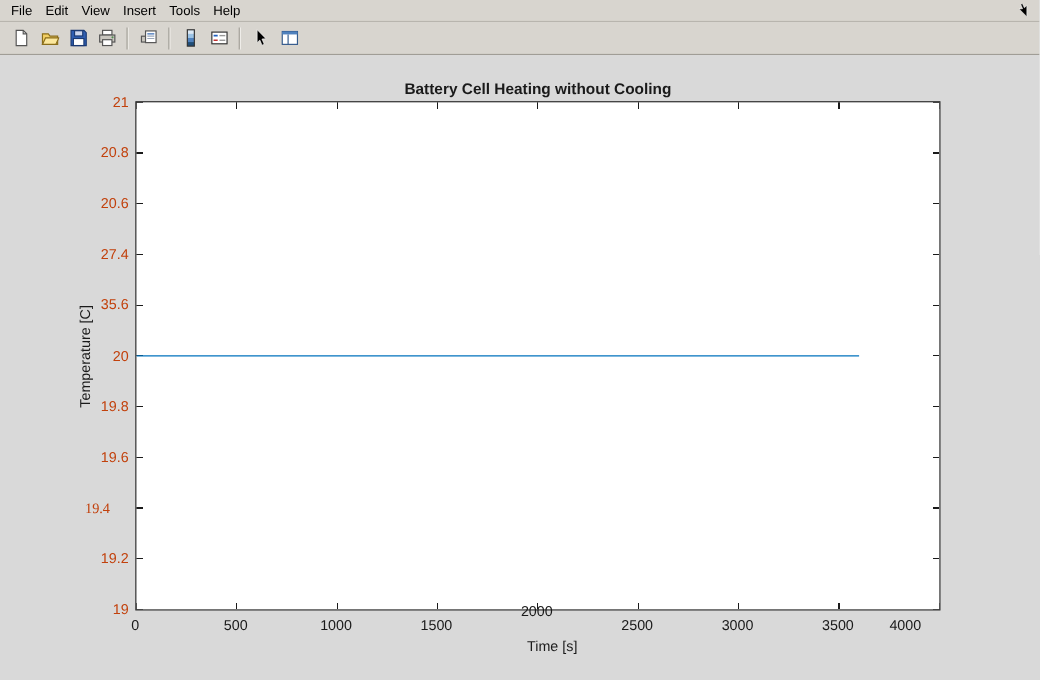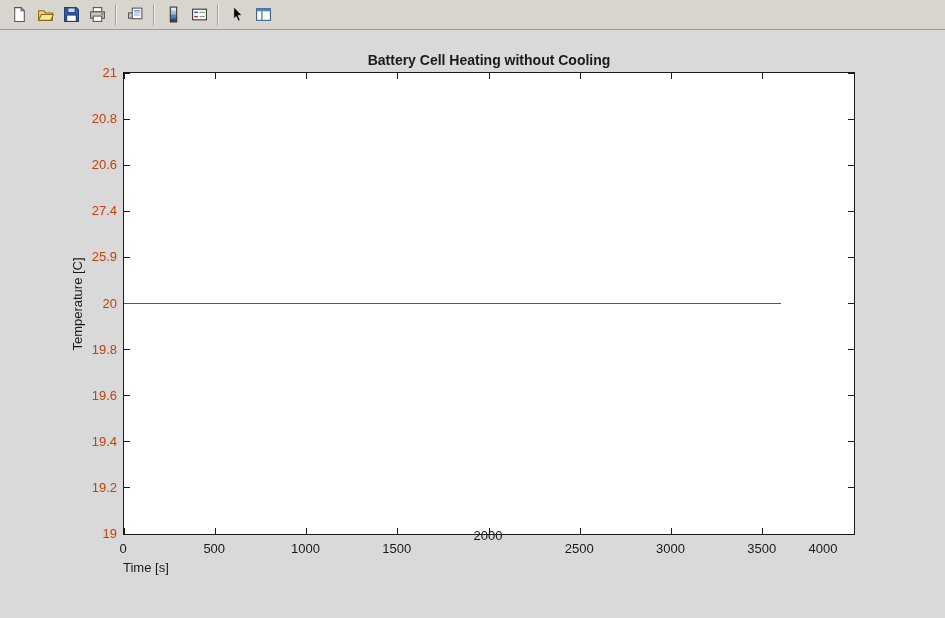--- a/index.html
+++ b/index.html
@@ -26,30 +26,43 @@
   .canvas { position:relative; width:945px; height:568px; background:#d9d9d9; }
   .plot-title { position:absolute; left:123px; top:22px; width:732px;
     text-align:center; font-size:14px; font-weight:bold; color:#1a1a1a; }
   .plot-area { position:absolute; left:123px; top:42px; width:732px; height:463px;
     background:#ffffff; border:1px solid #1a1a1a; }
   .plot-area svg { position:absolute; left:0; top:0; }
   .xtick-label { position:absolute; width:60px; text-align:center;
     font-size:13px; color:#1a1a1a; }
   .ytick-label { position:absolute; width:60px; text-align:right;
     font-size:13px; color:#c2410c; }
-  .xlabel { position:absolute; left:123px; top:530px; width:732px;
-    font-size:13px; color:#1a1a1a; }
+  .xlabel { position:absolute; left:136px; top:530px; width:732px;
+    text-align:center; font-size:13px; color:#1a1a1a; }
   .ylabel { position:absolute; left:77px; top:274px; font-size:13px; color:#1a1a1a;
     transform:translate(-50%,-50%) rotate(-90deg); white-space:nowrap; }
 </style>
 </head>
 <body>
 
 <div class="window">
 
+  <div class="menubar">
+    <span class="menu-item">File</span>
+    <span class="menu-item">Edit</span>
+    <span class="menu-item">View</span>
+    <span class="menu-item">Insert</span>
+    <span class="menu-item">Tools</span>
+    <span class="menu-item">Help</span>
+    <span class="corner-cursor">
+      <svg viewBox="0 0 16 16">
+          <path d="M4 1 L12 9 L8.4 9.2 L10.4 13.8 L8.6 14.6 L6.6 10.2 L4 12.6 Z" fill="#000" stroke="#fff" stroke-width="0.6" transform="rotate(180 8 8)"></path>
+        </svg>
+    </span>
+  </div>
 
   <div class="toolbar">
     <span class="tb-btn">
       <svg viewBox="0 0 16 16">
         <path d="M3.5 1.5 h6 l3 3 v10 h-9 z" fill="#fff" stroke="#555"></path>
         <path d="M9.5 1.5 v3 h3" fill="none" stroke="#555"></path>
       </svg>
     </span>
     <span class="tb-btn">
       <svg viewBox="0 0 16 16">
@@ -171,24 +184,24 @@
       <div class="xtick-label" style="left: 184.25px; top: 511px;">500</div>
       <div class="xtick-label" style="left: 275.5px; top: 511px;">1000</div>
       <div class="xtick-label" style="left: 366.75px; top: 511px;">1500</div>
       <div class="xtick-label" style="left: 458px; top: 498px;">2000</div>
       <div class="xtick-label" style="left: 549.25px; top: 511px;">2500</div>
       <div class="xtick-label" style="left: 640.5px; top: 511px;">3000</div>
       <div class="xtick-label" style="left: 731.75px; top: 511px;">3500</div>
       <div class="xtick-label" style="left: 793px; top: 511px;">4000</div>
       <div class="ytick-label" style="left: 57px; top: 496px;">19</div>
       <div class="ytick-label" style="left: 57px; top: 449.9px;">19.2</div>
-      <div class="ytick-label" style="left: 57px; top: 403.8px;">19.4</div>
+      <div class="ytick-label" style="left: 40px; top: 403.8px; font-family: Liberation Serif, serif;">19.4</div>
       <div class="ytick-label" style="left: 57px; top: 357.7px;">19.6</div>
       <div class="ytick-label" style="left: 57px; top: 311.6px;">19.8</div>
       <div class="ytick-label" style="left: 57px; top: 265.5px;">20</div>
-      <div class="ytick-label" style="left: 57px; top: 219.4px;">25.9</div>
+      <div class="ytick-label" style="left: 57px; top: 219.4px;">35.6</div>
       <div class="ytick-label" style="left: 57px; top: 173.3px;">27.4</div>
       <div class="ytick-label" style="left: 57px; top: 127.2px;">20.6</div>
       <div class="ytick-label" style="left: 57px; top: 81.1px;">20.8</div>
       <div class="ytick-label" style="left: 57px; top: 35px;">21</div>
     </div>
 
 </div>
 
 </body></html>

